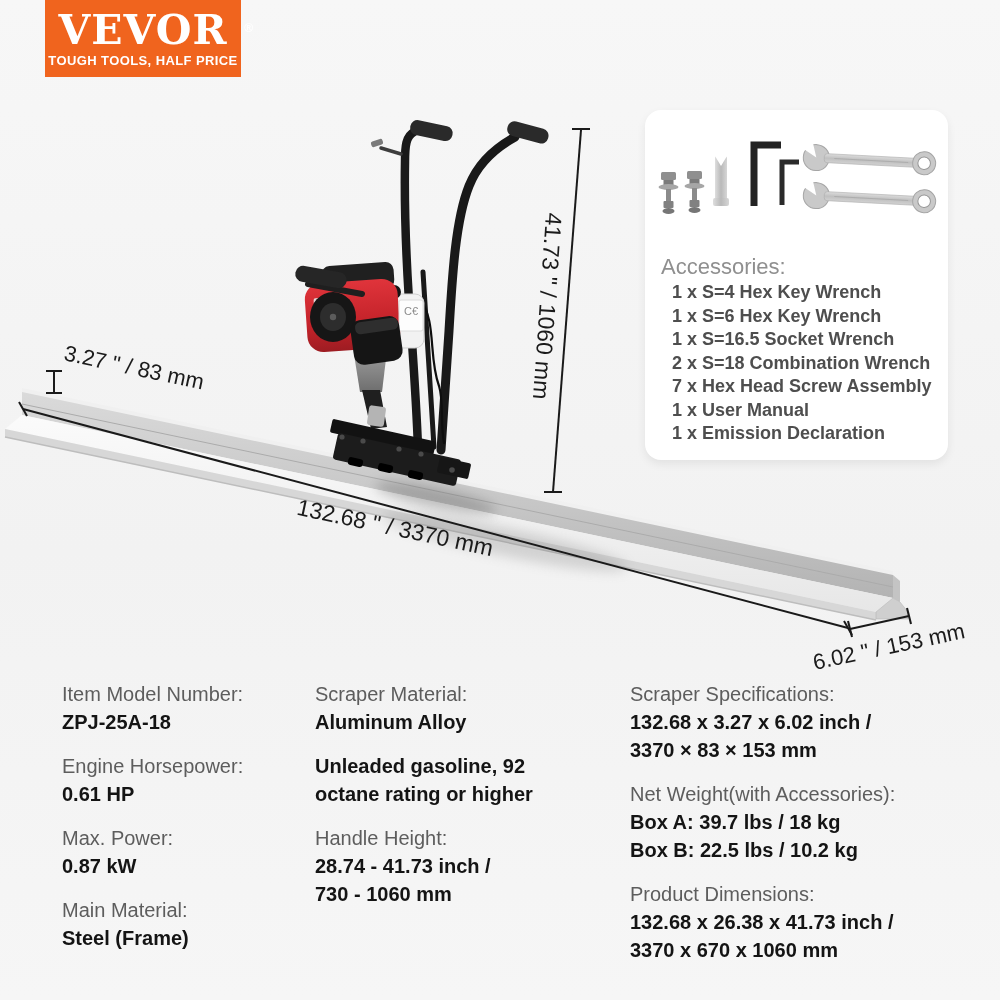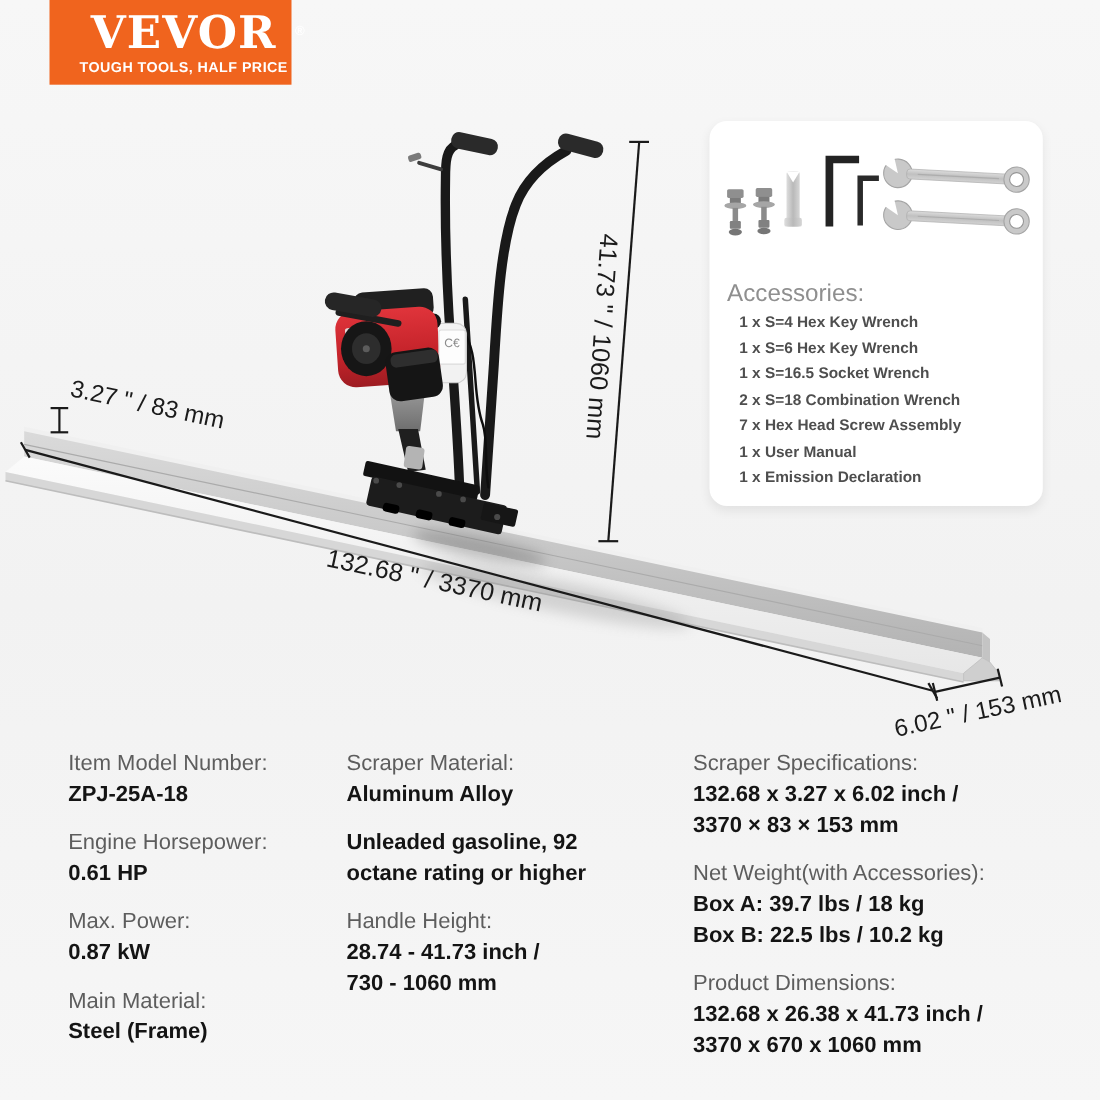--- a/index.html
+++ b/index.html
@@ -1,37 +1,37 @@
 <!DOCTYPE html>
 <html><head>
 <meta charset="utf-8">
 <style>
   html,body{margin:0;padding:0;}
   body{width:1000px;height:1000px;font-family:"Liberation Sans",sans-serif;}
   .stage{position:relative;width:1000px;height:1000px;overflow:hidden;
          background:linear-gradient(180deg,#f7f7f7 0%,#f2f2f2 55%,#f6f6f6 100%);}
   
   .logo{position:absolute;left:45px;top:0;width:196px;height:77px;text-align:center;
-        display:flex;flex-direction:column;justify-content:center;padding-left:24px;}
+        display:flex;flex-direction:column;justify-content:center;}
   .logo-word{font-family:"DejaVu Serif",serif;font-weight:bold;color:#fff;font-size:41px;
              line-height:40px;letter-spacing:1px;position:relative;}
   .logo-reg{font-size:12px;position:absolute;top:-2px;right:-13px;font-family:"Liberation Sans",sans-serif;}
   .logo-tagline{color:#fff;font-size:13px;font-weight:bold;letter-spacing:.4px;margin-top:3px;}
   
   .dim{position:absolute;color:#1b1b1b;white-space:nowrap;transform-origin:center;}
   .dim-height{left:134px;top:368px;font-size:22px;transform:translate(-50%,-50%) rotate(12deg);}
   .dim-length{left:395px;top:528px;font-size:23px;transform:translate(-50%,-50%) rotate(12deg);}
   .dim-handle{left:547px;top:306px;font-size:23px;transform:translate(-50%,-50%) rotate(94deg);}
   .dim-width{left:889px;top:647px;font-size:22px;transform:translate(-50%,-50%) rotate(-12deg);}
   
   .card{position:absolute;left:645px;top:110px;width:303px;height:350px;background:#ffffff;
         border-radius:16px;box-shadow:0 4px 10px rgba(0,0,0,.07);}
   .card svg.acc{position:absolute;left:8px;top:16px;}
   .acc-title{position:absolute;left:16px;top:144px;font-size:22px;color:#8f8f8f;}
-  .acc-list{position:absolute;left:27px;top:171px;font-size:14px;font-weight:bold;color:#4e4e4e;
+  .acc-list{position:absolute;left:27px;top:171px;font-size:18px;font-weight:bold;color:#4e4e4e;
             line-height:23.5px;}
   
   .specs{position:absolute;left:0;top:680px;width:1000px;}
   .spec-col{position:absolute;top:0;}
   .spec-col.c0{left:62px;width:235px;}
   .spec-col.c1{left:315px;width:295px;}
   .spec-col.c2{left:630px;width:350px;}
   .spec-entry{margin-bottom:16px;}
   .spec-label{font-size:20px;line-height:28px;color:#5d5d5d;}
   .spec-value{font-size:20px;line-height:28px;color:#141414;font-weight:bold;white-space:pre-line;}

